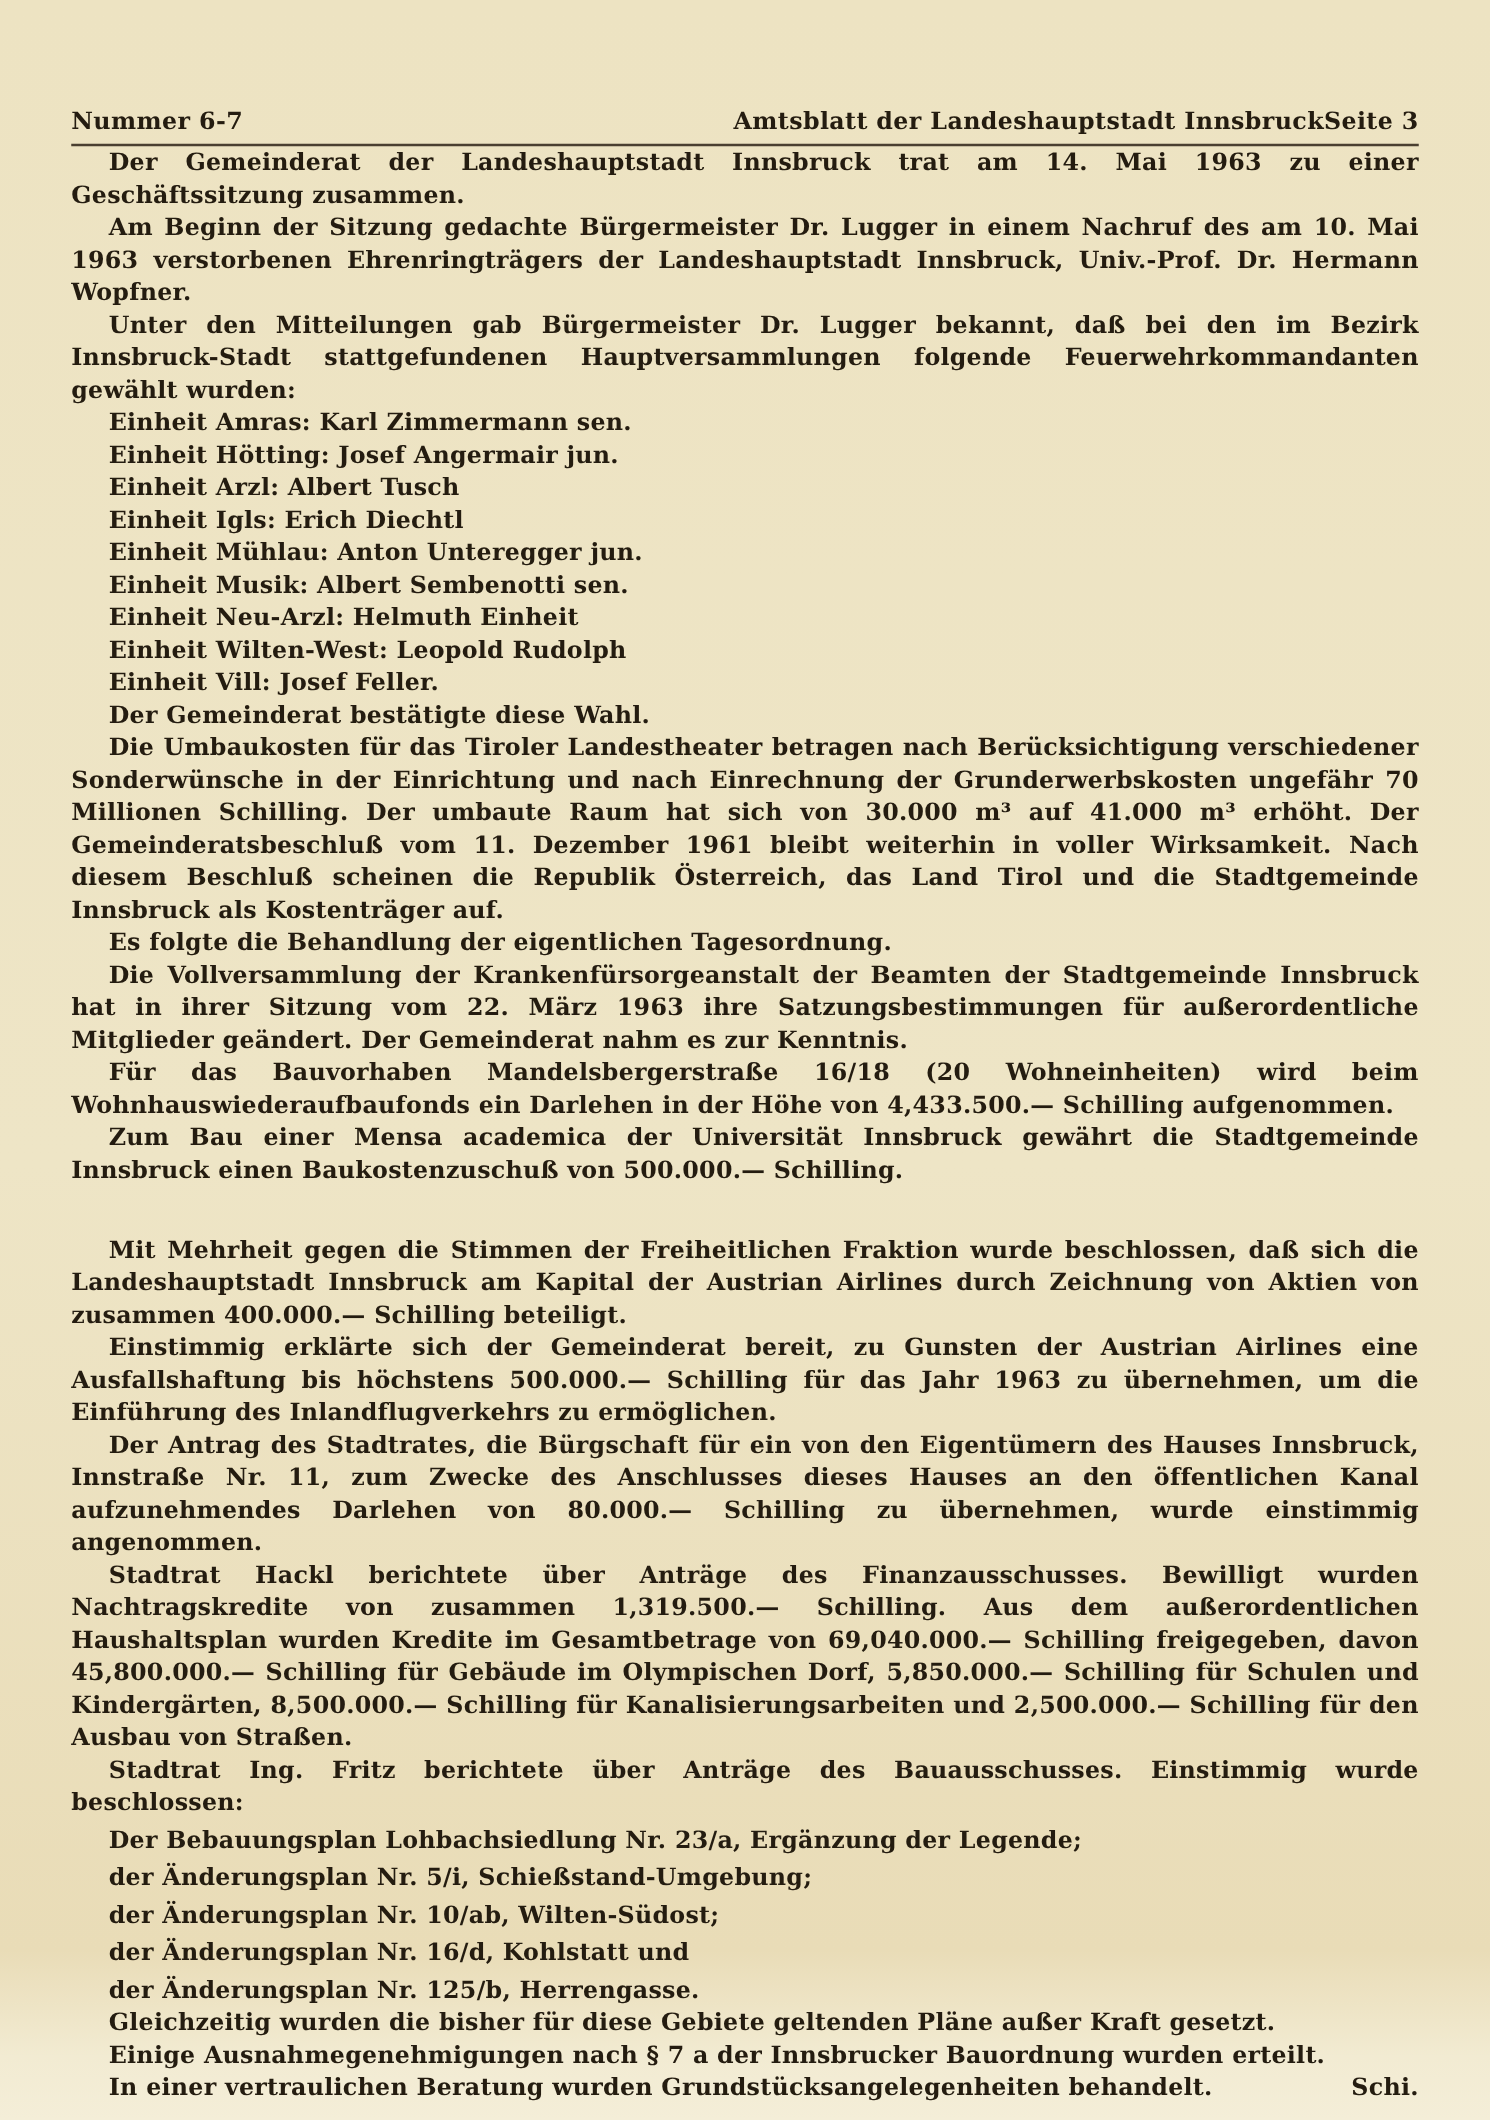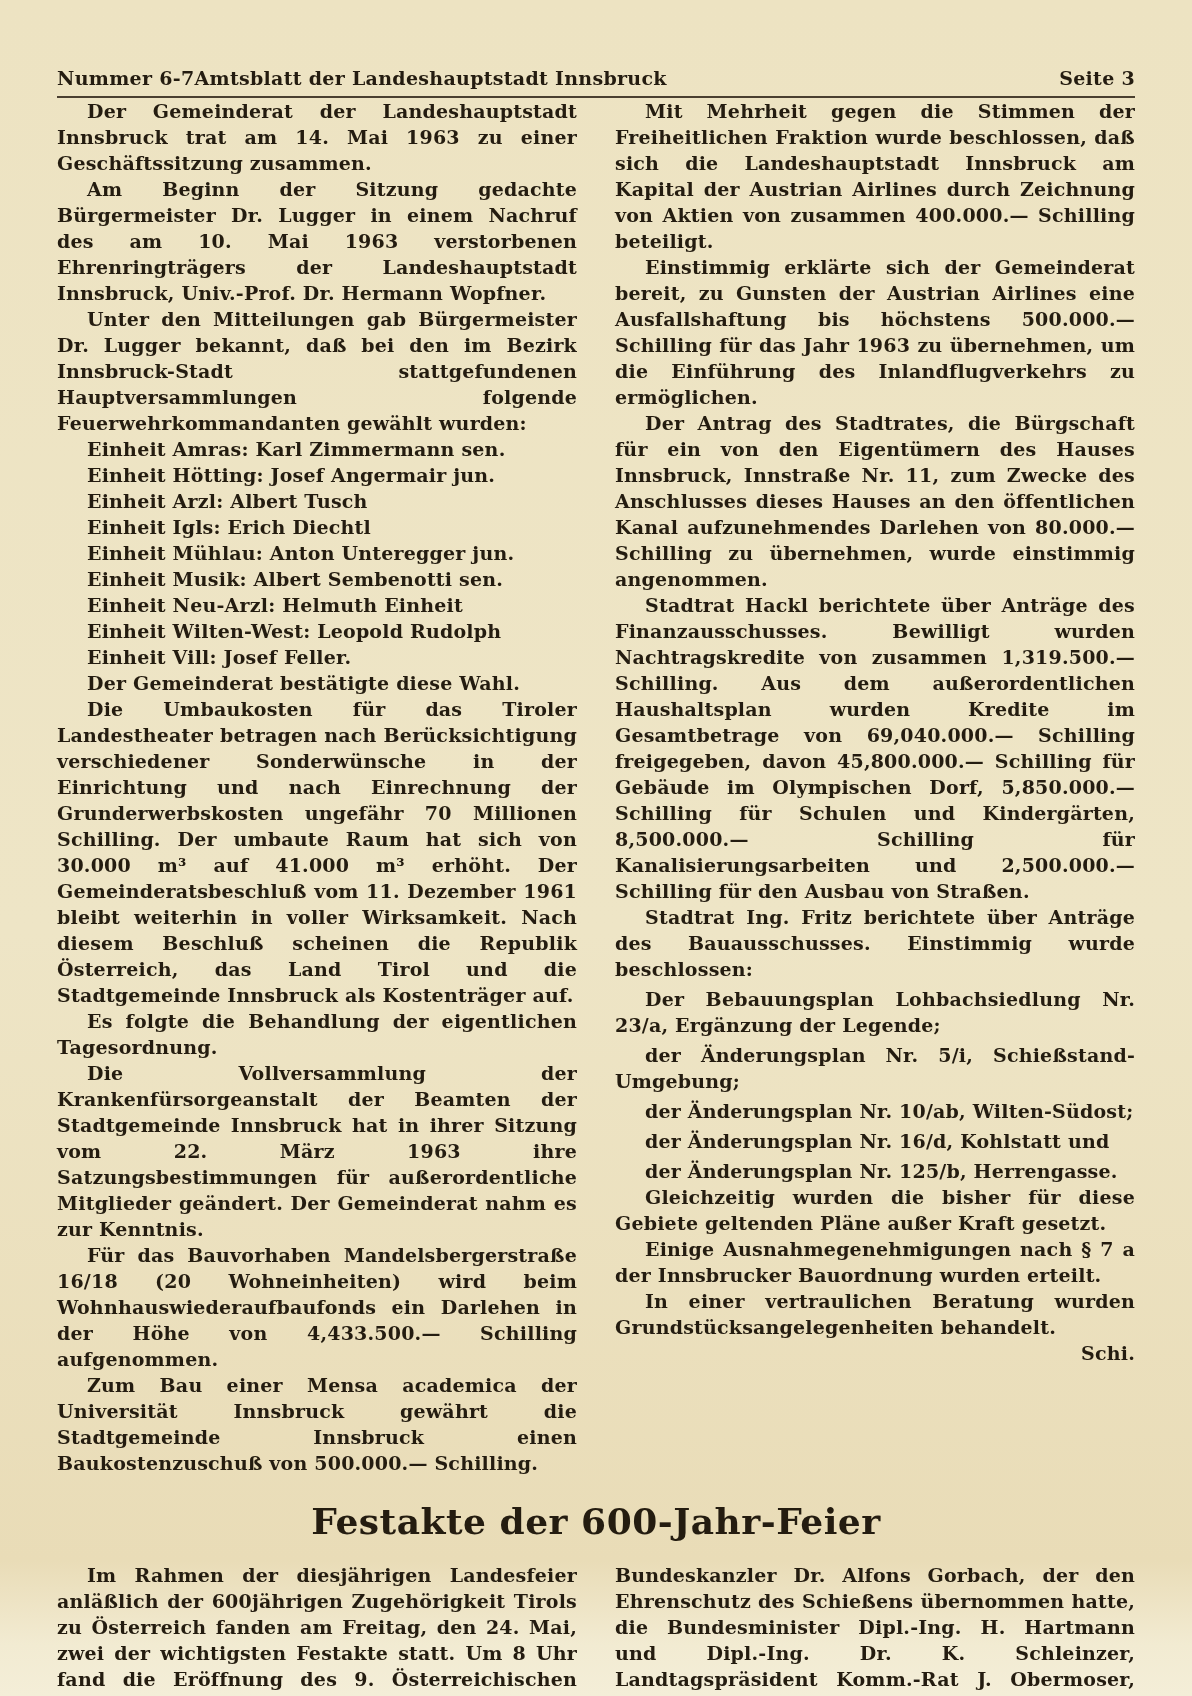--- a/index.html
+++ b/index.html
@@ -6,41 +6,41 @@
   body{
     width:1192px;height:1696px;
     background:linear-gradient(180deg,#ede3c2 0%,#eee5c6 55%,#e9dcb7 92%,#f2ebd2 97%,#f4eed8 100%);
     font-family:"DejaVu Serif","Liberation Serif",serif;
     color:#241c10;
     overflow:hidden;
   }
   .page{
     box-sizing:border-box;
     width:1192px;height:1696px;
-    padding:57px 57px 0 57px;
+    padding:86px 57px 0 57px;
   }
   
   .masthead{
     display:flex;justify-content:space-between;align-items:baseline;
     font-size:19px;font-weight:bold;letter-spacing:.3px;
   }
-  .masthead .center{flex:1;text-align:left;margin-top:10px;}
+  .masthead .center{flex:1;text-align:right;}
   .rule{
     border:none;border-top:2px solid #4a3f30;
     margin:7px 0 0 0;height:0;
     box-shadow:0 2px 0 -1px rgba(74,63,48,.35);
   }
   
   h1.article-title{
     text-align:center;font-weight:bold;
     font-size:36px;letter-spacing:.5px;
     margin:24px 0 20px 0;
   }
   
-  .columns{display:flex;gap:38px;}
+  .columns{display:flex;gap:38px;flex-direction:column;}
   .col{flex:1;min-width:0;}
   .col p{
     margin:0;
     font-size:19px;line-height:26px;font-weight:bold;
     text-align:justify;letter-spacing:.2px;
     hyphens:auto;
   }
   .col p.p-indent{text-indent:30px;}
   .col p.p-flush{text-indent:0;}
   .col p.p-list{margin-left:30px;text-align:left;text-indent:0;}

